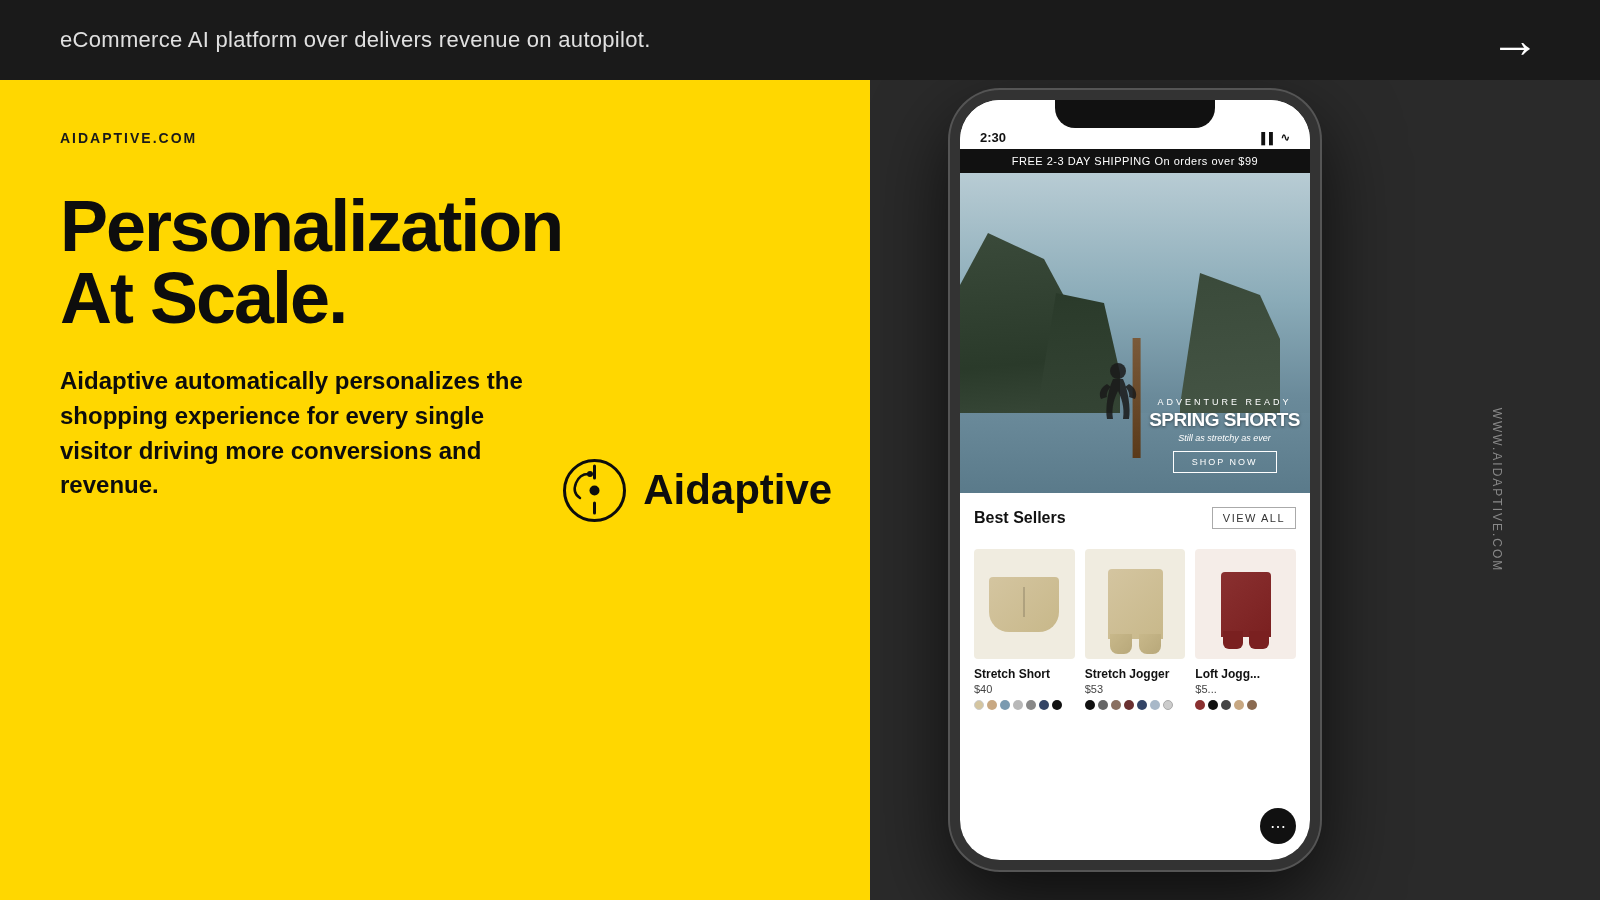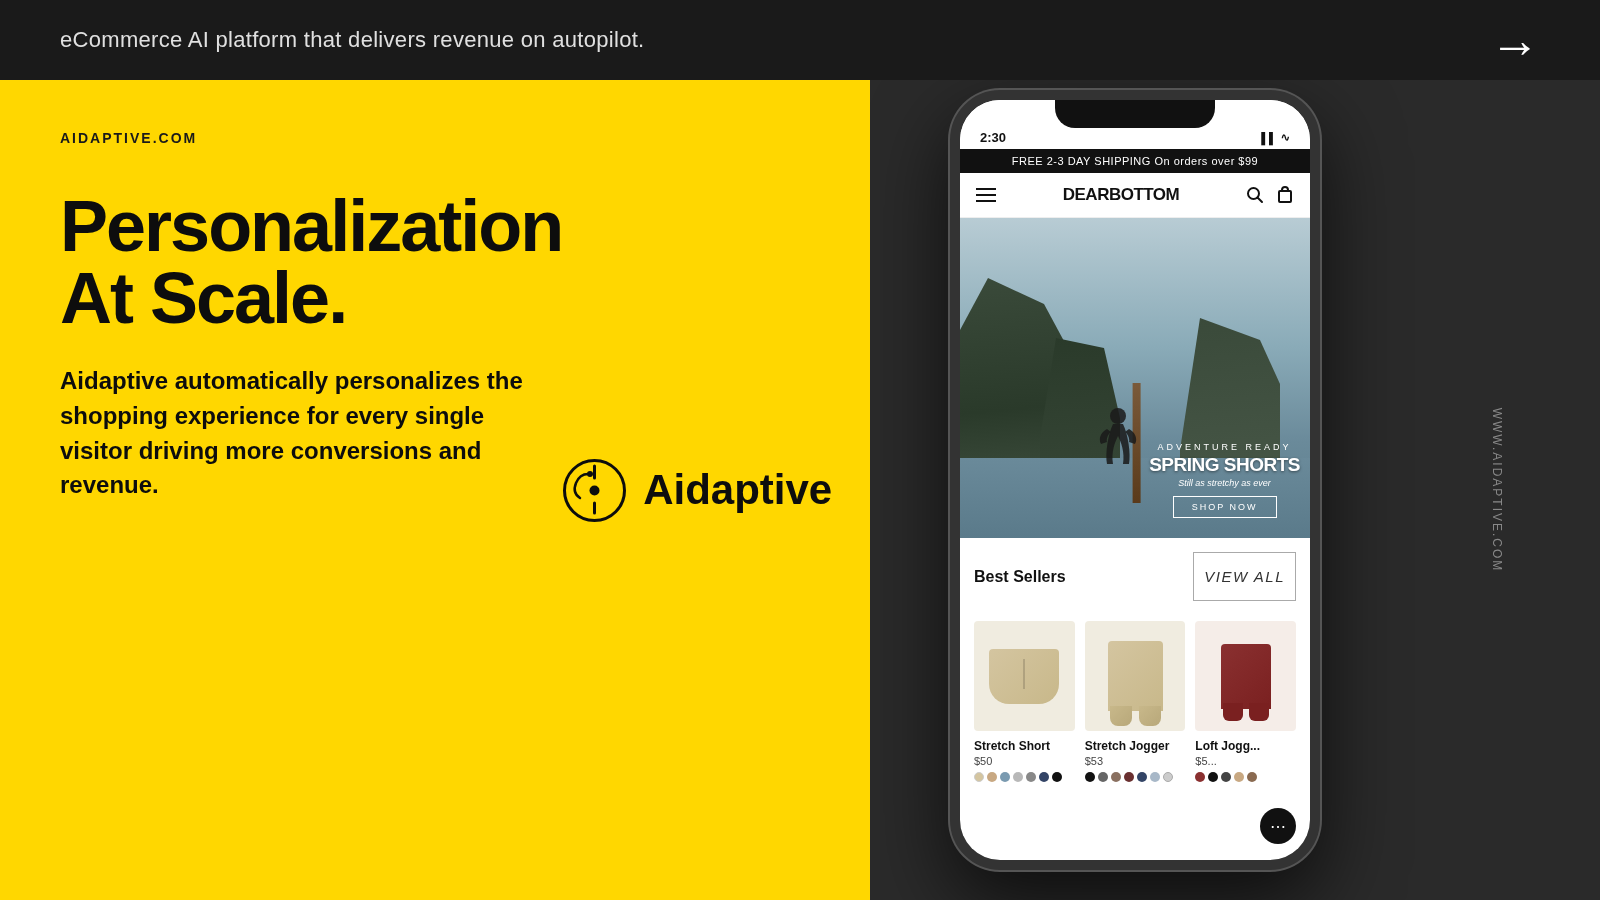--- a/index.html
+++ b/index.html
@@ -336,26 +336,25 @@
     }
 
     .bs-title {
       font-size: 16px;
       font-weight: 700;
       color: #111;
     }
 
     .view-all-btn {
       border: 1px solid #aaa;
-      padding: 15px 10px;
-      font-size: 15px;
+      padding: 4px 10px;
+      font-size: 11px;
       letter-spacing: 1.5px;
       color: #333;
       text-transform: uppercase;
-      font-style: italic;
     }
 
     .products-grid {
       display: flex;
       gap: 10px;
     }
 
     .product-card {
       flex: 1;
     }
@@ -475,21 +474,21 @@
       align-items: center;
       justify-content: center;
       color: #fff;
       font-size: 16px;
     }
   </style>
 </head>
 <body>
 
 <div class="top-bar">
-  <span class="top-bar-text">eCommerce AI platform that delivers revenue on autopilot.</span>
+  <span class="top-bar-text">eCommerce AI platform over delivers revenue on autopilot.</span>
   <span class="arrow-icon">→</span>
 </div>
 
 <div class="main-content">
 
   <div class="left-panel">
     <div>
       <div class="website-label">AIDAPTIVE.COM</div>
       <div class="headline">Personalization<br>At Scale.</div>
       <div class="subheadline">Aidaptive automatically personalizes the shopping experience for every single visitor driving more conversions and revenue.</div>
@@ -519,38 +518,20 @@
           <div class="status-bar">
             <span>2:30</span>
             <div class="status-icons">
               <span>▌▌</span>
               <span>∿</span>
             </div>
           </div>
 
           <div class="shipping-banner">FREE 2-3 DAY SHIPPING On orders over $99</div>
 
-          <div class="store-nav">
-            <div class="hamburger">
-              <span></span>
-                <span></span>
-                <span></span>
-            </div>
-            <span class="store-logo">DEARBOTTOM</span>
-            <div class="nav-icons">
-              <svg width="18" height="18" viewBox="0 0 18 18" fill="none">
-                <circle cx="7.5" cy="7.5" r="5.5" stroke="#111" stroke-width="2"></circle>
-                <line x1="11.5" y1="11.5" x2="16" y2="16" stroke="#111" stroke-width="2" stroke-linecap="round"></line>
-              </svg>
-              <svg width="18" height="18" viewBox="0 0 18 18" fill="none">
-                <rect x="3" y="5" width="12" height="11" rx="1" stroke="#111" stroke-width="2"></rect>
-                <path d="M6 5V4a3 3 0 016 0v1" stroke="#111" stroke-width="2"></path>
-              </svg>
-            </div>
-          </div>
 
           <div class="hero-section">
             <div class="hero-bg">
 
               <div style="position:absolute;inset:0;background:linear-gradient(to bottom, #b8ccd4 0%, #8aabb8 40%, #6a8a9a 70%, #5a7a88 100%);"></div>
 
               <div class="cliff-left"></div>
               <div style="position:absolute;left:80px;bottom:0;width:80px;height:200px;background:linear-gradient(175deg,#2a3a2a,#3a4a3a);clip-path:polygon(20% 0,80% 5%,100% 40%,100% 100%,0 100%,0 50%);"></div>
               <div class="cliff-right"></div>
 
@@ -582,21 +563,21 @@
               <span class="view-all-btn">VIEW ALL</span>
             </div>
 
             <div class="products-grid">
 
               <div class="product-card">
                 <div class="product-img">
                   <div class="short-shape"></div>
                 </div>
                 <div class="product-name">Stretch Short</div>
-                <div class="product-price">$50</div>
+                <div class="product-price">$40</div>
                 <div class="color-swatches">
                   <div class="swatch" style="background:#d4c5a0;border:1px solid #ccc;"></div>
                   <div class="swatch" style="background:#c8a882;"></div>
                   <div class="swatch" style="background:#7a9ab0;"></div>
                   <div class="swatch" style="background:#b8b8b8;"></div>
                   <div class="swatch" style="background:#888888;"></div>
                   <div class="swatch" style="background:#334466;"></div>
                   <div class="swatch" style="background:#111111;"></div>
                 </div>
               </div>

